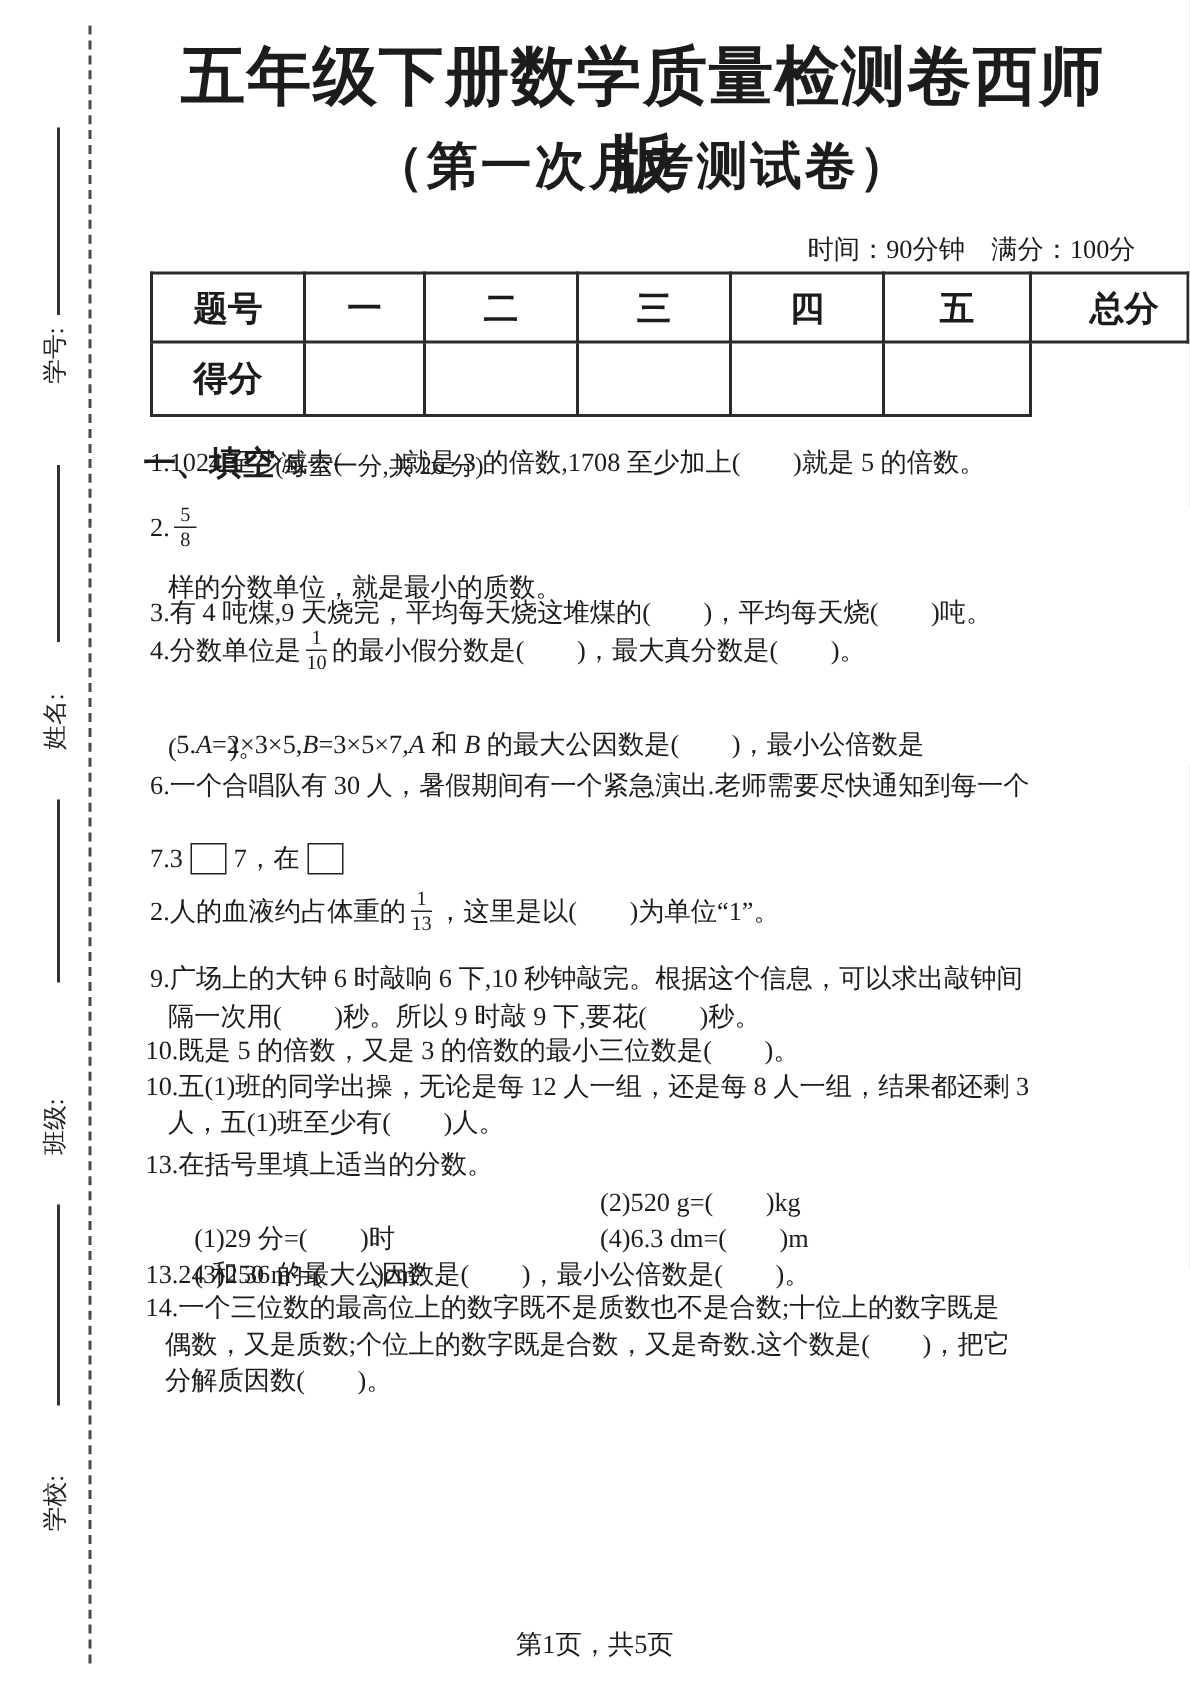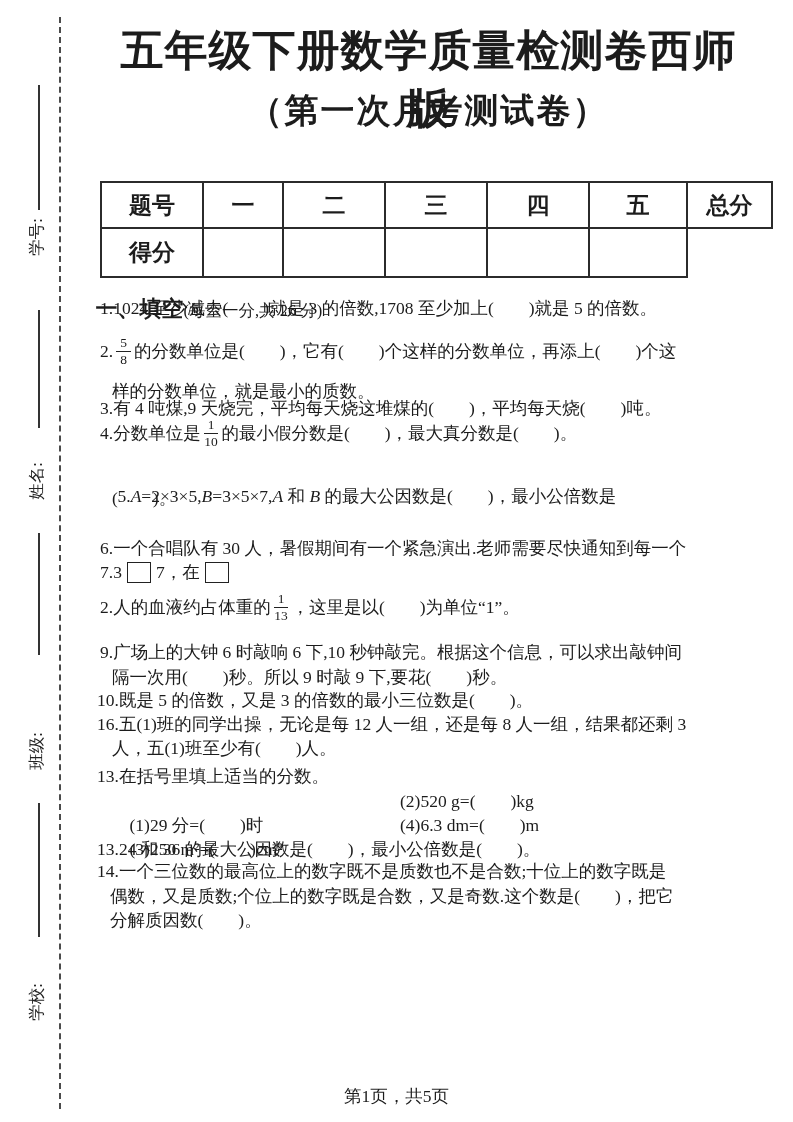--- a/index.html
+++ b/index.html
@@ -53,81 +53,82 @@
   <div class="side-label" style="top:481px;">姓名:</div>
 
   <div class="side-line" style="top:533px;height:122px;"></div>
   <div class="side-label" style="top:751px;">班级:</div>
 
   <div class="side-line" style="top:803px;height:134px;"></div>
   <div class="side-label" style="top:1002px;">学校:</div>
 
   <div class="content title">五年级下册数学质量检测卷西师版</div>
   <div class="content subtitle">（第一次月考测试卷）</div>
+  <div class="content meta">时间：90分钟　满分：100分</div>
 
   <table class="score-table">
     <tbody>
         <tr class="hdr">
       <td style="width:100px;">题号</td>
       <td style="width:78px;">一</td>
       <td style="width:100px;">二</td>
       <td style="width:100px;">三</td>
       <td style="width:100px;">四</td>
       <td style="width:96px;">五</td>
-      <td style="width:83px;">总分</td>
+      <td style="width:83px;padding-left:20px;">总分</td>
     </tr>
     <tr class="bdy">
       <td>得分</td>
       <td></td>
       <td></td>
       <td></td>
       <td></td>
       <td></td>
     </tr>
   </tbody>
     </table>
 
   <div class="line" style="left:78px;top:273px;">
     <span class="sec-b">一、填空</span><span class="sec-n">(每空一分,共 26 分)</span>
   </div>
 
   <div class="line" style="left:100px;top:296px;">1.1024 至少减去(　　)就是 3 的倍数,1708 至少加上(　　)就是 5 的倍数。</div>
 
   <div class="line fline" style="left:100px;top:328px;">
-    <span>2.</span><span class="frac"><span class="num">5</span><span class="den">8</span></span><span>的分数单位是(　　)，它有(　　)个这样的分数单位，再添上(　　)个这</span>
+    <span>2.</span><span class="frac"><span class="num">5</span><span class="den">8</span></span>
   </div>
   <div class="line" style="left:112px;top:379px;">样的分数单位，就是最小的质数。</div>
 
   <div class="line" style="left:100px;top:396px;">3.有 4 吨煤,9 天烧完，平均每天烧这堆煤的(　　)，平均每天烧(　　)吨。</div>
 
   <div class="line fline" style="left:100px;top:410px;">
     <span>4.分数单位是</span><span class="frac"><span class="num">1</span><span class="den">10</span></span><span>的最小假分数是(　　)，最大真分数是(　　)。</span>
   </div>
 
   <div class="line" style="left:100px;top:460px;">
     <span>5.</span><span class="it">A</span><span>=2×3×5,</span><span class="it">B</span><span>=3×5×7,</span><span class="it">A</span><span> 和 </span><span class="it">B</span><span> 的最大公因数是(　　)，最小公倍数是</span>
   </div>
   <div class="line" style="left:112px;top:486px;">(　　)。</div>
 
-  <div class="line" style="left:100px;top:536px;">6.一个合唱队有 30 人，暑假期间有一个紧急演出.老师需要尽快通知到每一个</div>
+  <div class="line" style="left:100px;top:511px;">6.一个合唱队有 30 人，暑假期间有一个紧急演出.老师需要尽快通知到每一个</div>
 
   <div class="line fline" style="left:100px;top:559px;height:26px;">
     <span>7.3</span><span class="sqbox"></span><span>7，在</span><span class="sqbox"></span>
   </div>
 
   <div class="line fline" style="left:100px;top:584px;">
     <span>2.人的血液约占体重的</span><span class="frac"><span class="num">1</span><span class="den">13</span></span><span>，这里是以(　　)为单位“1”。</span>
   </div>
 
   <div class="line" style="left:100px;top:640px;">9.广场上的大钟 6 时敲响 6 下,10 秒钟敲完。根据这个信息，可以求出敲钟间</div>
   <div class="line" style="left:112px;top:665px;">隔一次用(　　)秒。所以 9 时敲 9 下,要花(　　)秒。</div>
 
   <div class="line" style="left:97px;top:688px;">10.既是 5 的倍数，又是 3 的倍数的最小三位数是(　　)。</div>
 
-  <div class="line" style="left:97px;top:712px;">16.五(1)班的同学出操，无论是每 12 人一组，还是每 8 人一组，结果都还剩 3</div>
+  <div class="line" style="left:97px;top:712px;">10.五(1)班的同学出操，无论是每 12 人一组，还是每 8 人一组，结果都还剩 3</div>
   <div class="line" style="left:112px;top:736px;">人，五(1)班至少有(　　)人。</div>
 
   <div class="line" style="left:97px;top:764px;">13.在括号里填上适当的分数。</div>
   <div class="line" style="left:112px;top:789px;width:560px;">
     <span>(1)29 分=(　　)时</span>
     <span class="col2">(2)520 g=(　　)kg</span>
   </div>
   <div class="line" style="left:112px;top:813px;width:560px;">
     <span>(3)250 m²=(　　)cm²</span>
     <span class="col2">(4)6.3 dm=(　　)m</span>

